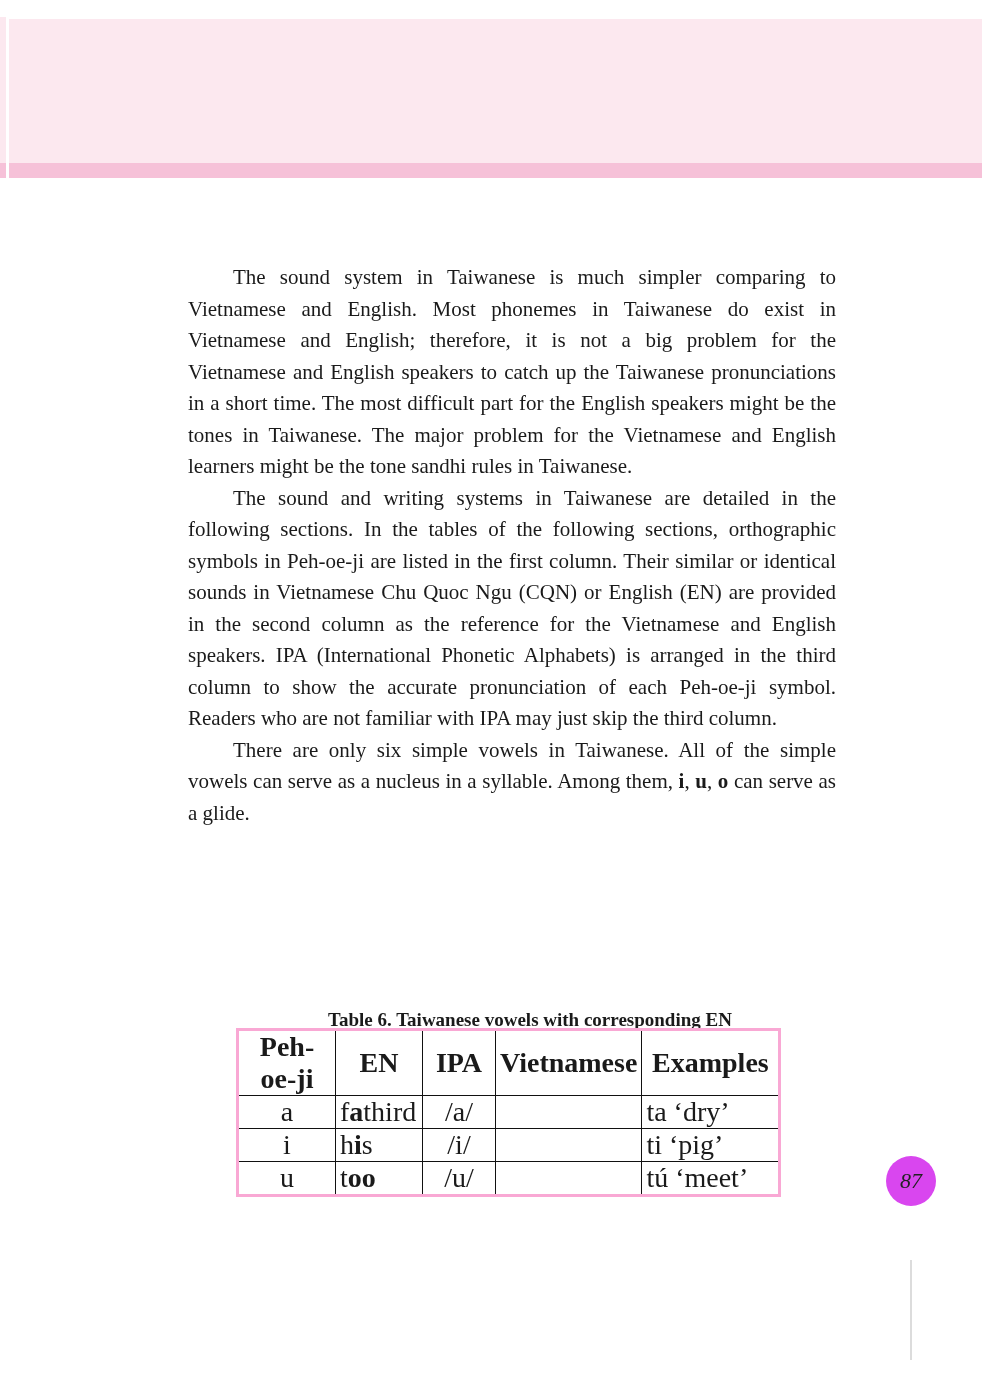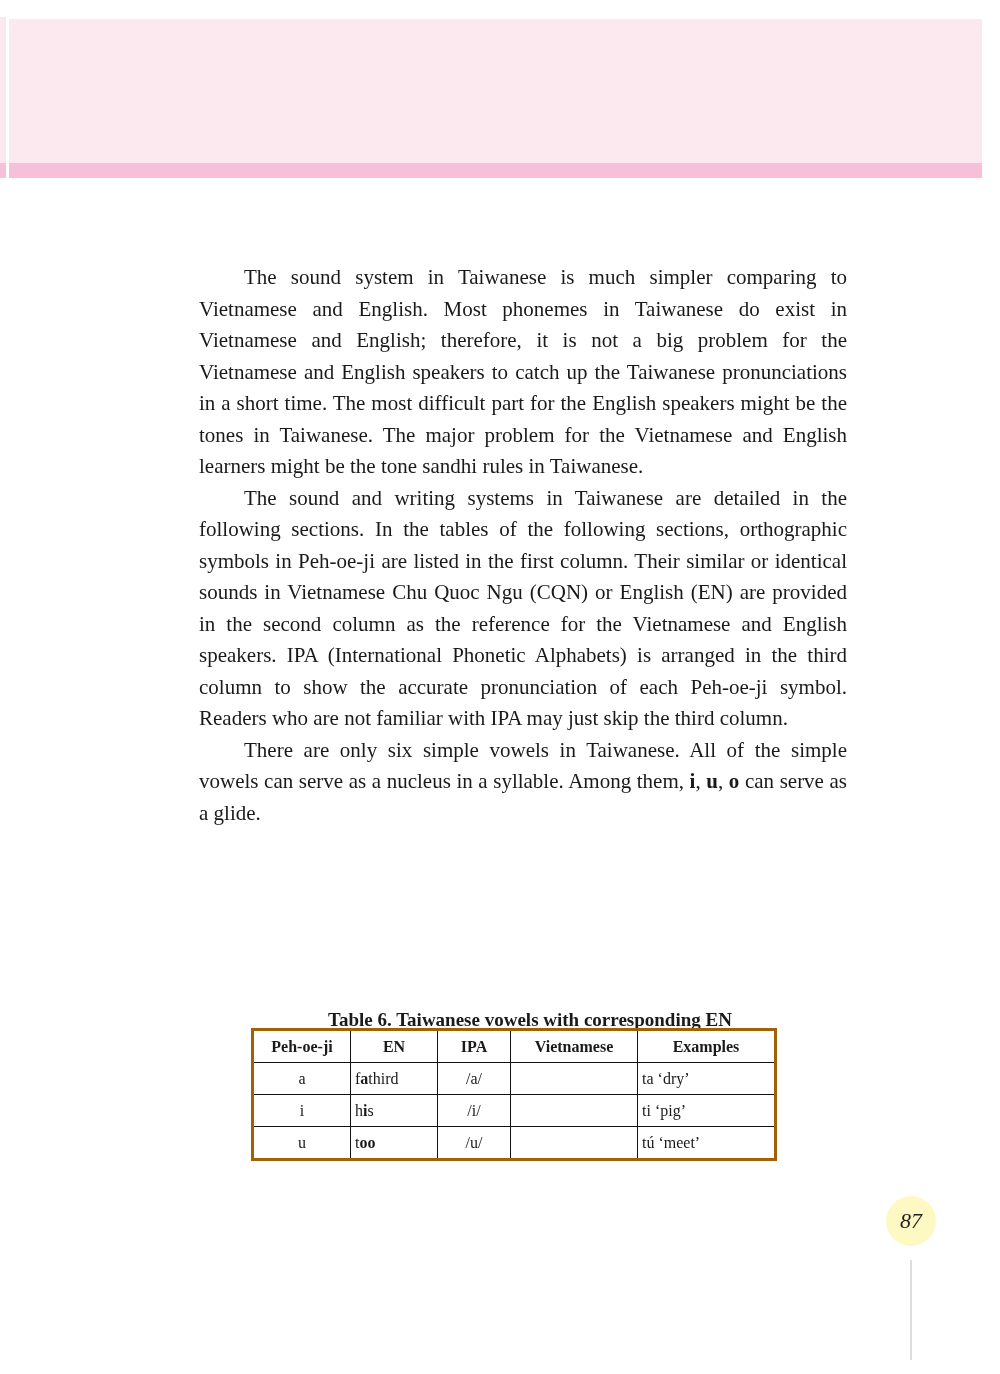--- a/index.html
+++ b/index.html
@@ -6,34 +6,34 @@
   body {
     width: 1000px; height: 1374px; position: relative; background: #ffffff;
     font-family: "Liberation Serif", "DejaVu Serif", serif; color: #1a1a1a;
     overflow: hidden;
   }
   .band-left { position: absolute; left: 0; top: 17px; width: 6px; height: 146px; background: #fce8ef; }
   .band-left-strip { position: absolute; left: 0; top: 163px; width: 6px; height: 15px; background: #f6c1d8; }
   .band-main { position: absolute; left: 9px; top: 19px; width: 973px; height: 144px; background: #fce8ef; }
   .band-main-strip { position: absolute; left: 9px; top: 163px; width: 973px; height: 15px; background: #f6c1d8; }
 
-  .content { position: absolute; left: 199px; top: 262px; width: 648px; font-size: 21px; line-height: 31.5px; }
+  .content { position: absolute; left: 188px; top: 262px; width: 648px; font-size: 21px; line-height: 31.5px; }
   .para { margin: 0; text-align: justify; text-indent: 45px; }
   .heading { margin: 31px 0 0 0; font-weight: bold; font-size: 21px; }
   .caption { text-align: center; font-weight: bold; font-size: 19px; margin: 16px; position: absolute; left: 252px; width: 524px; top: 993px; }
 
-  table.vowels { position: absolute; left: 251px; top: 1028px; border-collapse: collapse; font-size: 16px; border: 3px solid #a16207; }
+  table.vowels { position: absolute; left: 236px; top: 1028px; border-collapse: collapse; font-size: 28px; border: 3px solid #f9a8d4; }
   table.vowels th, table.vowels td { border: 1.5px solid #111; height: 31px; padding: 0 4px; }
   table.vowels th { font-weight: bold; text-align: center; }
   td.c { text-align: center; }
   td.l { text-align: left; padding-left: 10px; }
   .col1 { width: 88px; } .col2 { width: 78px; margin-top: 8px; } .col3 { width: 64px; margin-top: 10px; } .col4 { width: 118px; } .col5 { width: 128px; }
   b.hl { font-weight: bold; }
 
-  .page-num { position: absolute; left: 886px; top: 1196px; width: 50px; height: 50px; border-radius: 50%; background: #fef9c3;
+  .page-num { position: absolute; left: 886px; top: 1156px; width: 50px; height: 50px; border-radius: 50%; background: #d946ef;
     display: flex; align-items: center; justify-content: center; font-style: italic; font-size: 22px; color: #222; }
   .page-line { position: absolute; left: 910px; top: 1260px; width: 2px; height: 100px; background: #dcdcdc; }
 </style>
 </head>
 <body>
 
 <div class="band-left"></div>
 <div class="band-left-strip"></div>
 <div class="band-main"></div>
 <div class="band-main-strip"></div>

